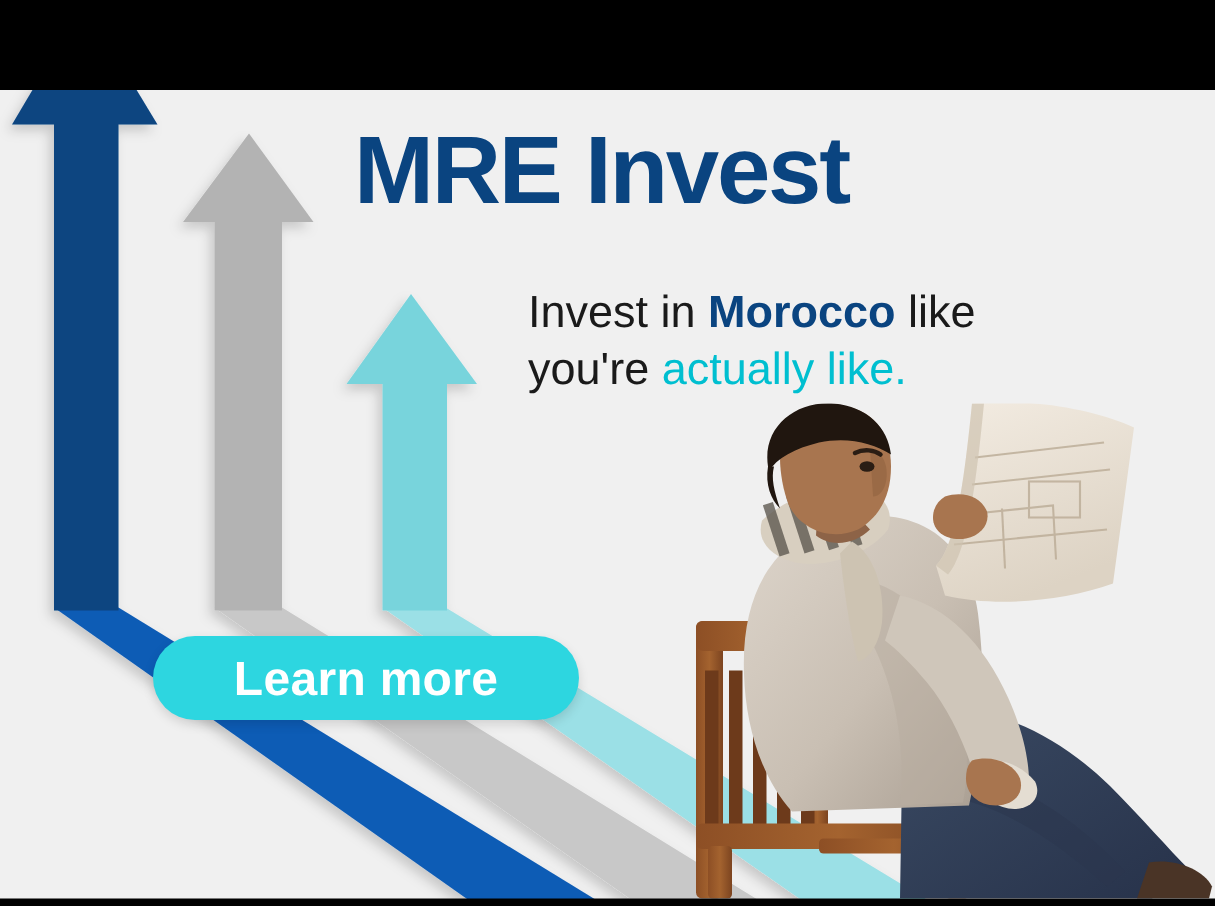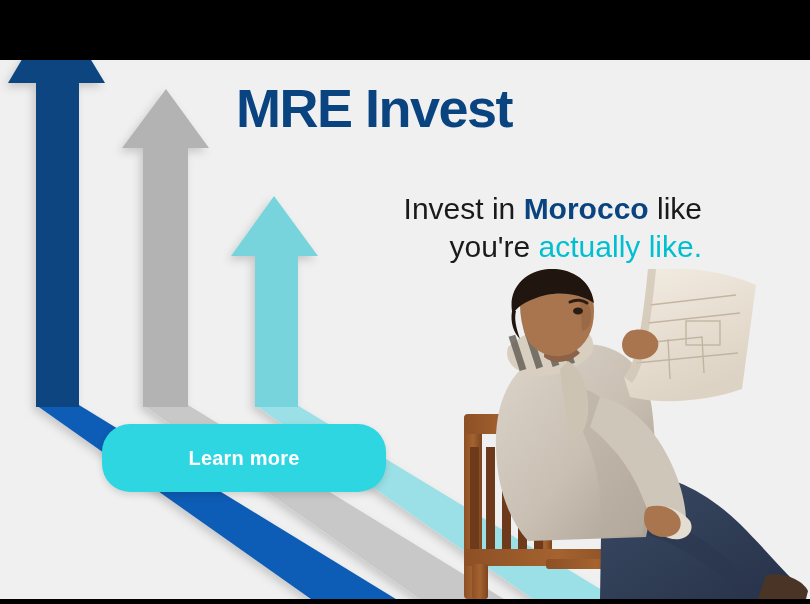--- a/index.html
+++ b/index.html
@@ -51,59 +51,58 @@
     z-index: 20;
   }
   .photo svg { display: block; }
 
   
   .title {
     position: absolute;
     left: 236px;
     top: 80px;
     z-index: 40;
-    font-size: 54px;
+    font-size: 64px;
     font-weight: bold;
     letter-spacing: -1.5px;
     color: #0A4480;
     line-height: 1.05;
     white-space: nowrap;
   }
   .subtitle {
     position: absolute;
     left: 352px;
     top: 190px;
     z-index: 40;
     font-size: 30px;
     color: #1a1a1a;
     line-height: 1.28;
     width: 350px;
-    text-align: right;
   }
   .subtitle .bold-blue {
     font-weight: bold;
     color: #0A4480;
   }
   .subtitle .accent {
     color: #00BFD0;
   }
 
   
   .cta {
     position: absolute;
     left: 102px;
     top: 424px;
     width: 284px;
-    height: 68px;
+    height: 56px;
     border: none;
     border-radius: 28px;
     background: #2DD6E0;
     color: #ffffff;
     font-family: "Liberation Sans", sans-serif;
-    font-size: 20px;
+    font-size: 32px;
     font-weight: bold;
     letter-spacing: 0.2px;
     cursor: pointer;
     z-index: 50;
     box-shadow: 0 3px 7px rgba(0,0,0,0.13);
     padding: 0;
   }
 </style>
 </head>
 <body>

